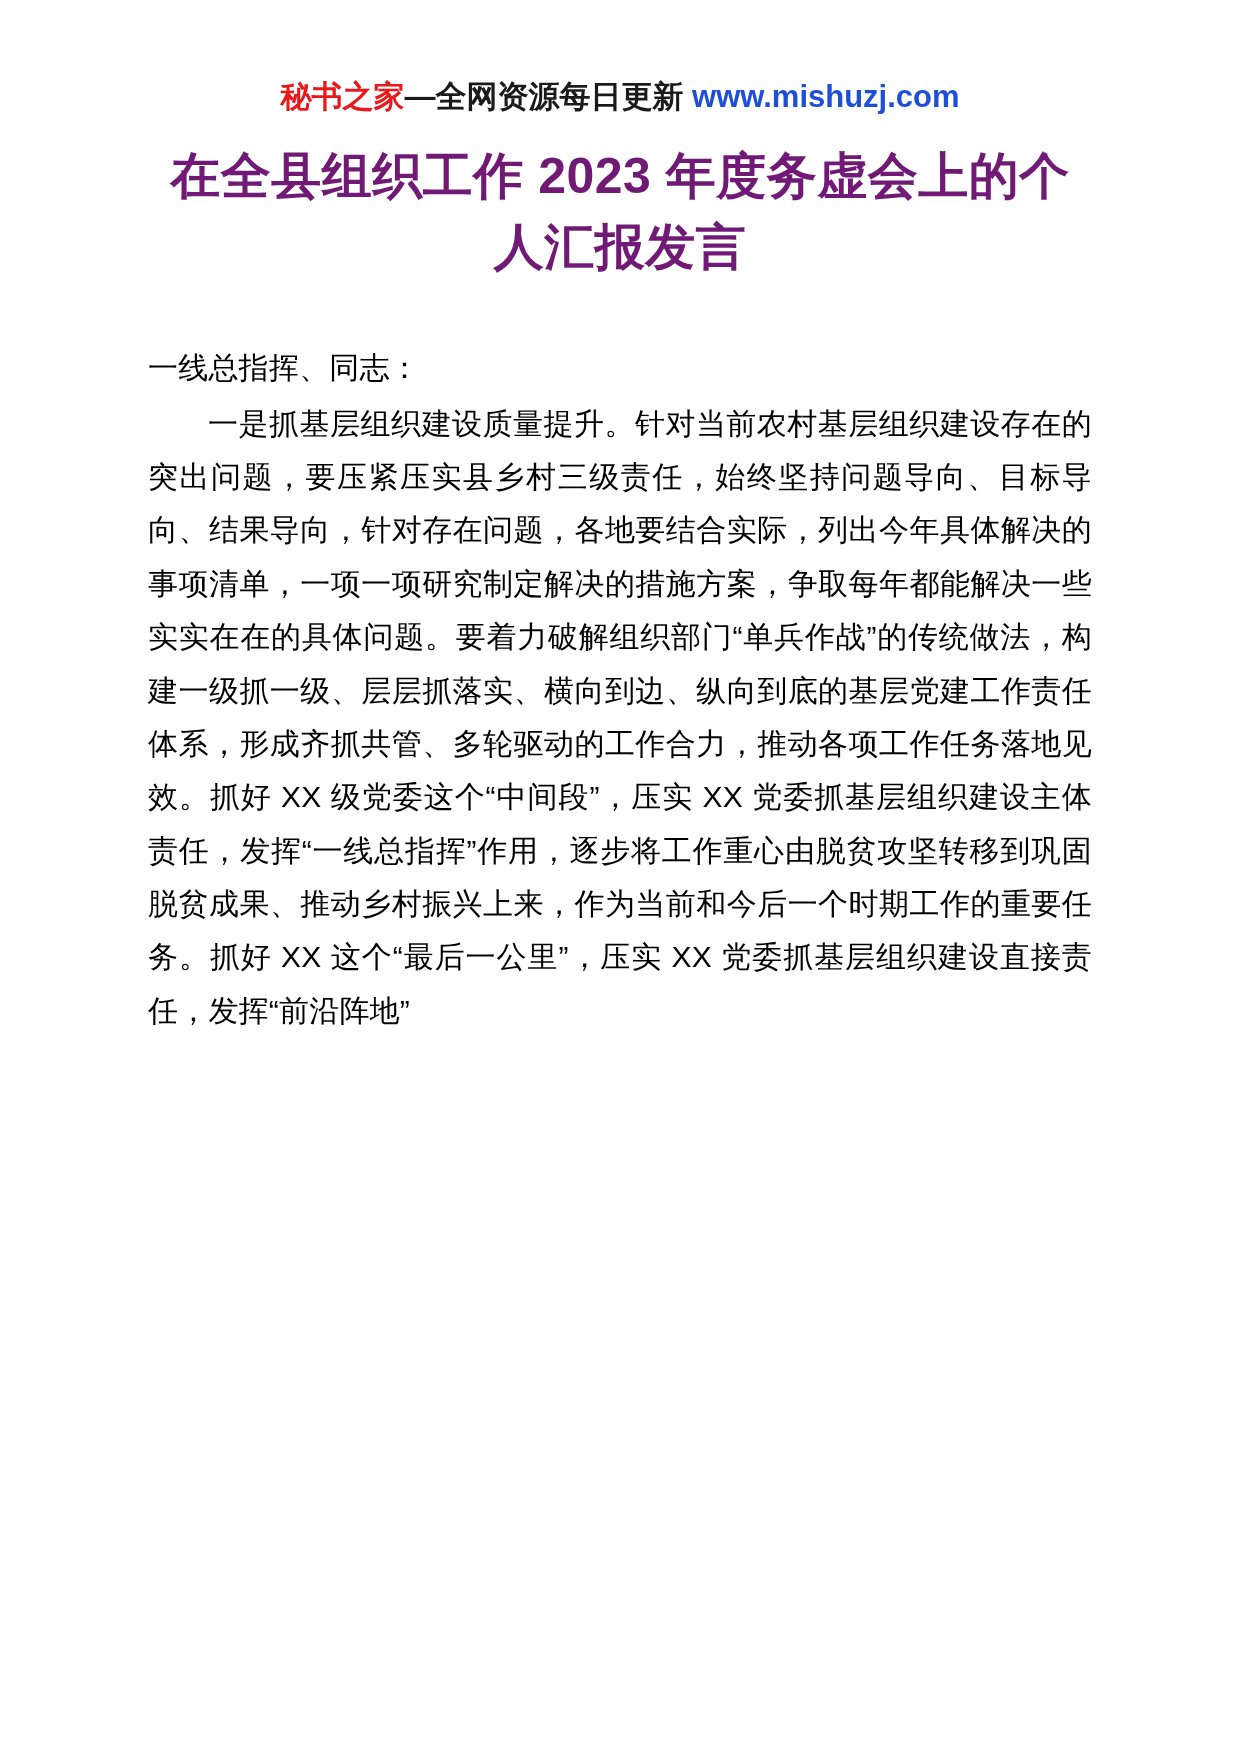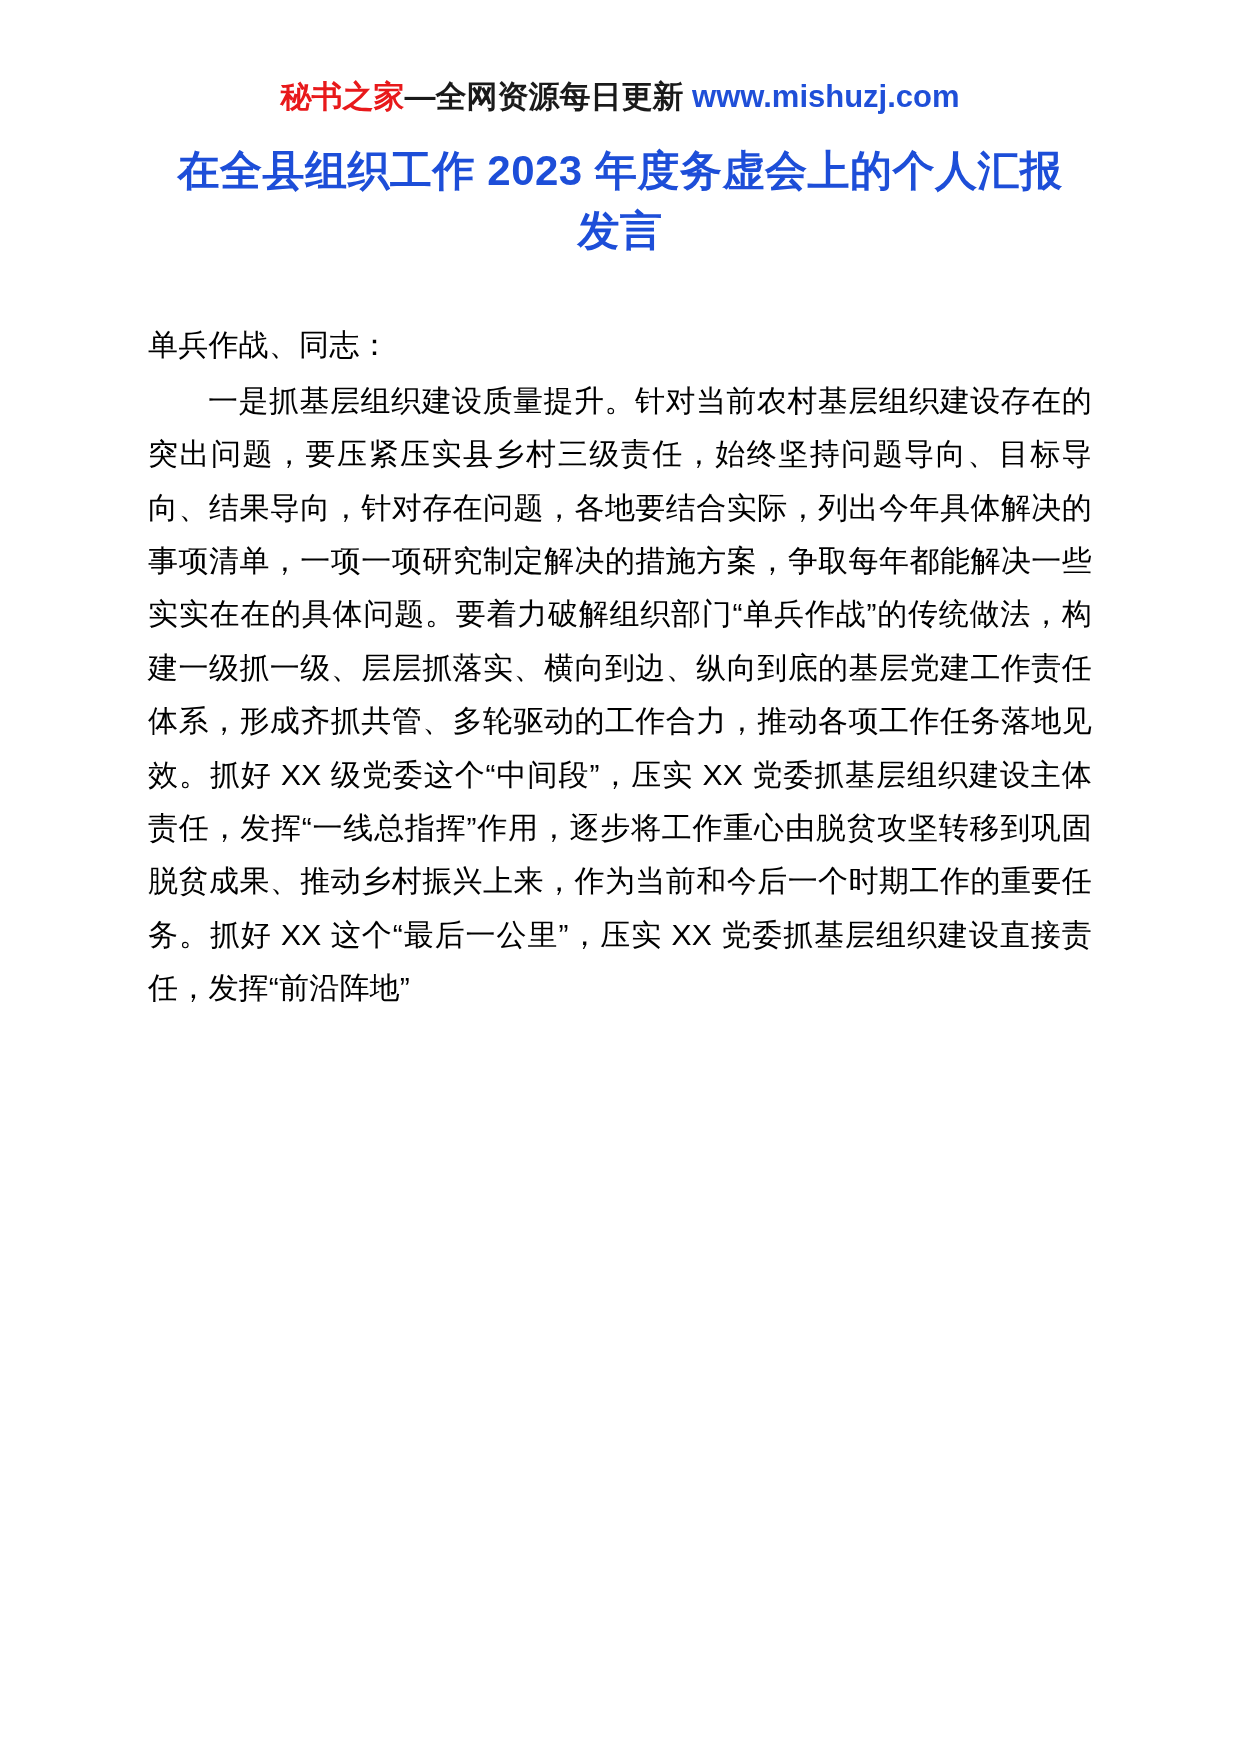--- a/index.html
+++ b/index.html
@@ -36,25 +36,25 @@
   .wm-dark {
     color: #1a1a1a;
     font-weight: 700;
   }
   .wm-blue {
     color: #1f4fd8;
     font-weight: 700;
   }
   .doc-title {
     text-align: center;
-    font-size: 42px;
+    font-size: 50px;
     font-weight: 700;
     line-height: 1.42;
     letter-spacing: 0.5px;
-    color: #1d4ed8;
+    color: #701a75;
     margin: 8px 0 0 0;
     padding: 0 10px;
   }
   .body-block {
     margin-top: 58px;
   }
   p.para {
     font-size: 30px;
     line-height: 1.78;
     margin: 0 0 2px 0;
@@ -72,17 +72,17 @@
 
 <div class="page">
 
   <div class="watermark">
     <span class="wm-red">秘书之家</span><span class="wm-dark">—全网资源每日更新 </span><span class="wm-blue">www.mishuzj.com</span>
   </div>
 
   <h1 class="doc-title">在全县组织工作 2023 年度务虚会上的个人汇报发言</h1>
 
   <div class="body-block">
-    <p class="para">单兵作战、同志：</p>
+    <p class="para">一线总指挥、同志：</p>
     <p class="para indent">一是抓基层组织建设质量提升。针对当前农村基层组织建设存在的突出问题，要压紧压实县乡村三级责任，始终坚持问题导向、目标导向、结果导向，针对存在问题，各地要结合实际，列出今年具体解决的事项清单，一项一项研究制定解决的措施方案，争取每年都能解决一些实实在在的具体问题。要着力破解组织部门“单兵作战”的传统做法，构建一级抓一级、层层抓落实、横向到边、纵向到底的基层党建工作责任体系，形成齐抓共管、多轮驱动的工作合力，推动各项工作任务落地见效。抓好 XX 级党委这个“中间段”，压实 XX 党委抓基层组织建设主体责任，发挥“一线总指挥”作用，逐步将工作重心由脱贫攻坚转移到巩固脱贫成果、推动乡村振兴上来，作为当前和今后一个时期工作的重要任务。抓好 XX 这个“最后一公里”，压实 XX 党委抓基层组织建设直接责任，发挥“前沿阵地”</p>
   </div>
 
 </div>
 
 </body></html>

